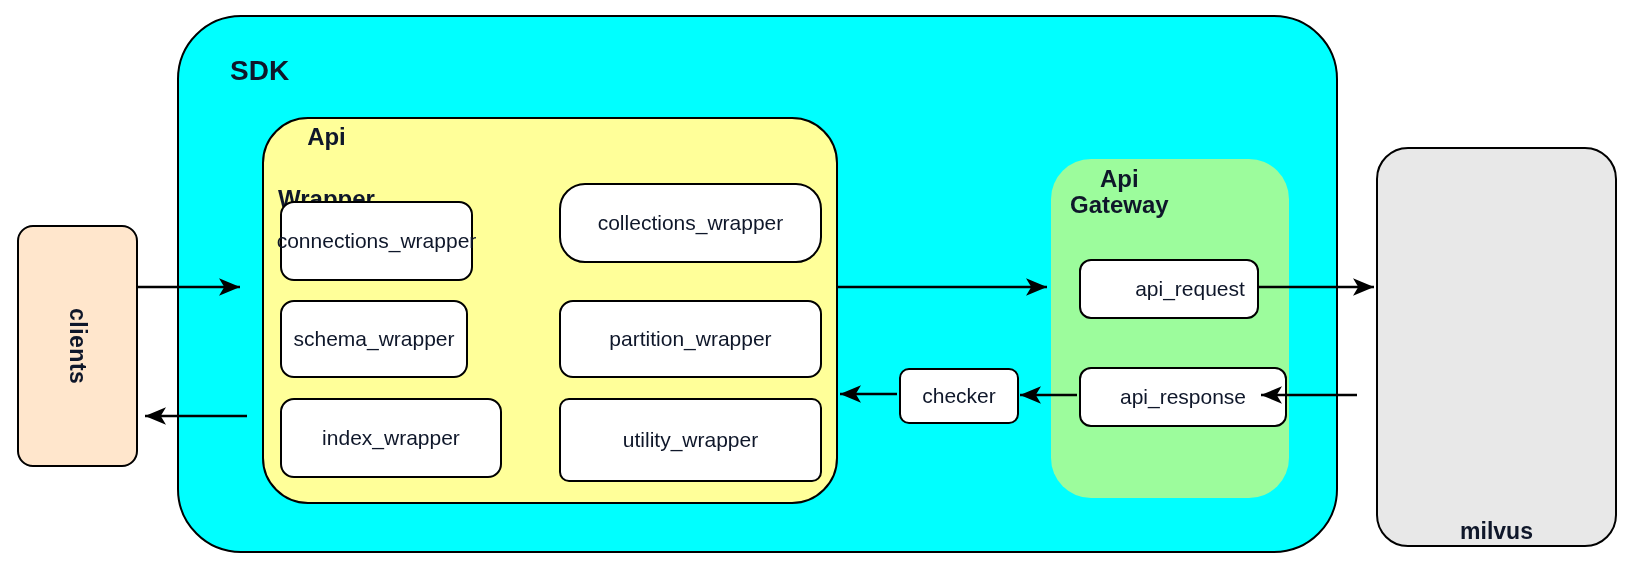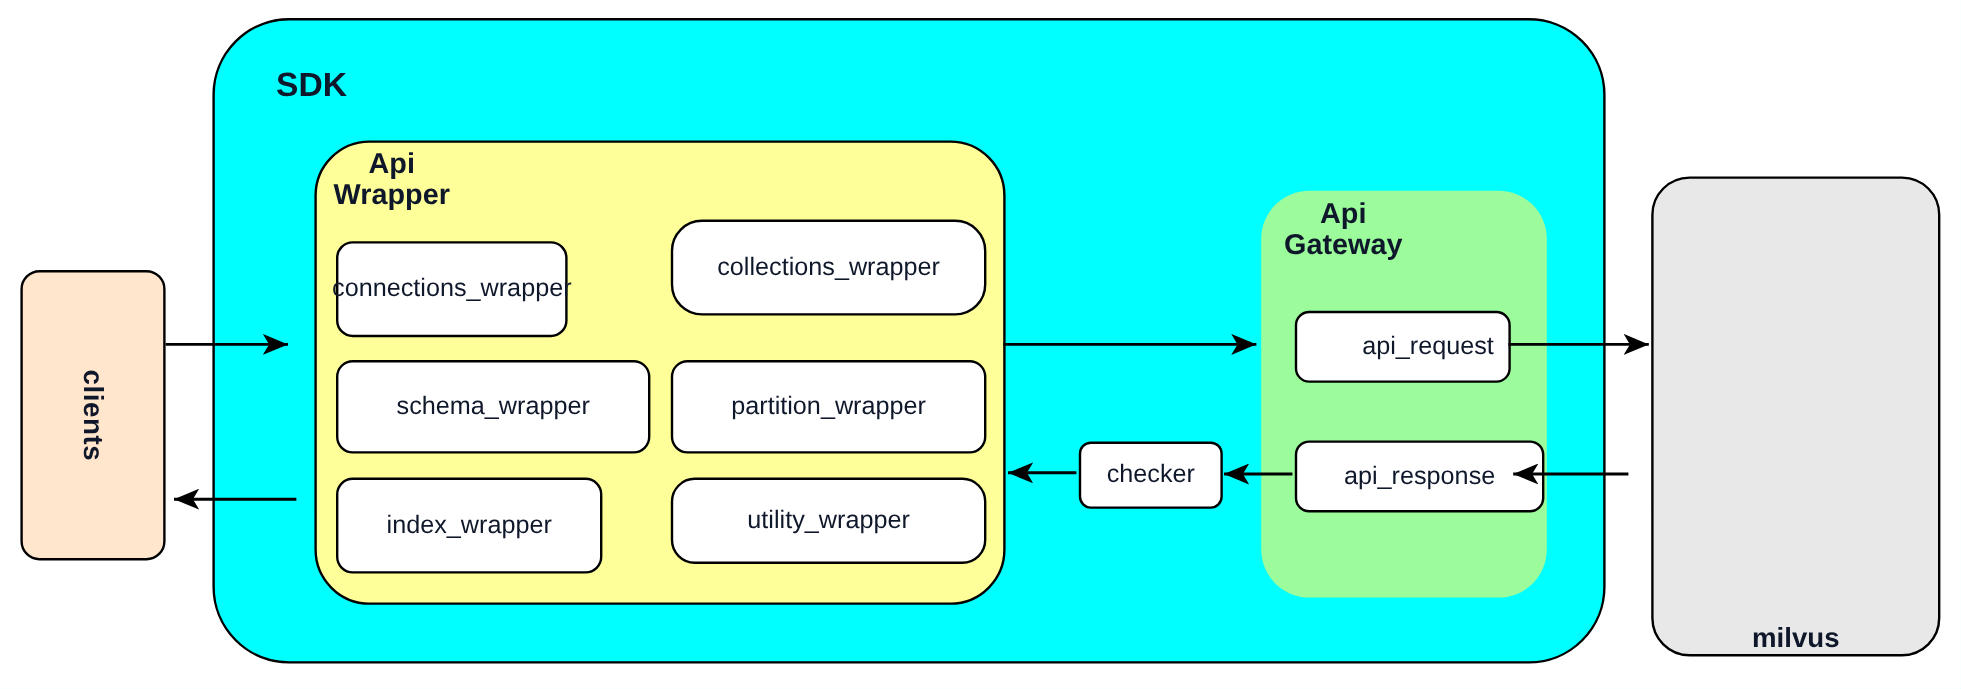--- a/index.html
+++ b/index.html
@@ -50,30 +50,30 @@
 <body>
 
 <div class="canvas">
 
   <div class="abs container" style="left:177px; top:15px; width:1161px; height:538px; border-radius:64px; background:var(--c-sdk);">
     <div class="sdk-title" style="left:51px; top:40px;">SDK</div>
 
     <div class="abs container" style="left:83px; top:100px; width:576px; height:387px; border-radius:46px; background:var(--c-wrapper);">
       <div class="container-title" style="left:14px; top:5px;">
         <span style="display:block;">Api</span>
-        <span style="display:block;">Wrapper</span>
+        <span style="display:block;margin-top:36px;">Wrapper</span>
       </div>
 
       <div class="abs node" style="left:16px; top:82px; width:193px; height:80px; border-radius:14px;">connections_wrapper</div>
-      <div class="abs node" style="left:16px; top:181px; width:262px; height:78px; border-radius:14px;">schema_wrapper</div>
+      <div class="abs node" style="left:16px; top:181px; width:188px; height:78px; border-radius:14px;">schema_wrapper</div>
       <div class="abs node" style="left:16px; top:279px; width:222px; height:80px; border-radius:14px;">index_wrapper</div>
 
       <div class="abs node" style="left:295px; top:64px; width:263px; height:80px; border-radius:26px;">collections_wrapper</div>
       <div class="abs node" style="left:295px; top:181px; width:263px; height:78px; border-radius:14px;">partition_wrapper</div>
-      <div class="abs node" style="left:295px; top:279px; width:263px; height:72px; border-radius:20px;">utility_wrapper</div>
+      <div class="abs node" style="left:295px; top:279px; width:263px; height:84px; border-radius:10px;">utility_wrapper</div>
     </div>
 
     <div class="abs node" style="left:720px; top:351px; width:120px; height:56px; border-radius:10px;">checker</div>
 
     <div class="abs" style="left:872px; top:142px; width:238px; height:339px; border-radius:40px; background:var(--c-gateway);">
       <div class="container-title" style="left:19px; top:7px;">
         <span style="display:block;">Api</span>
         <span style="display:block;">Gateway</span>
       </div>
 

